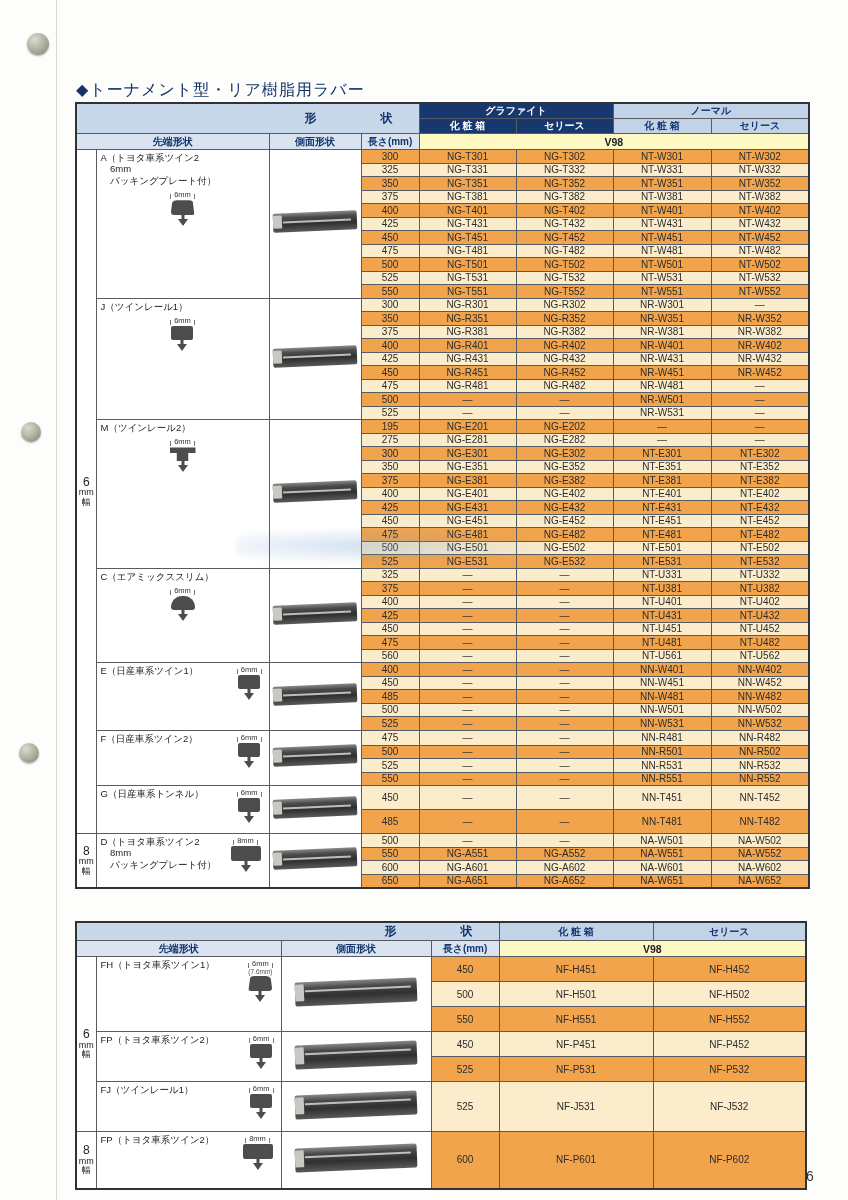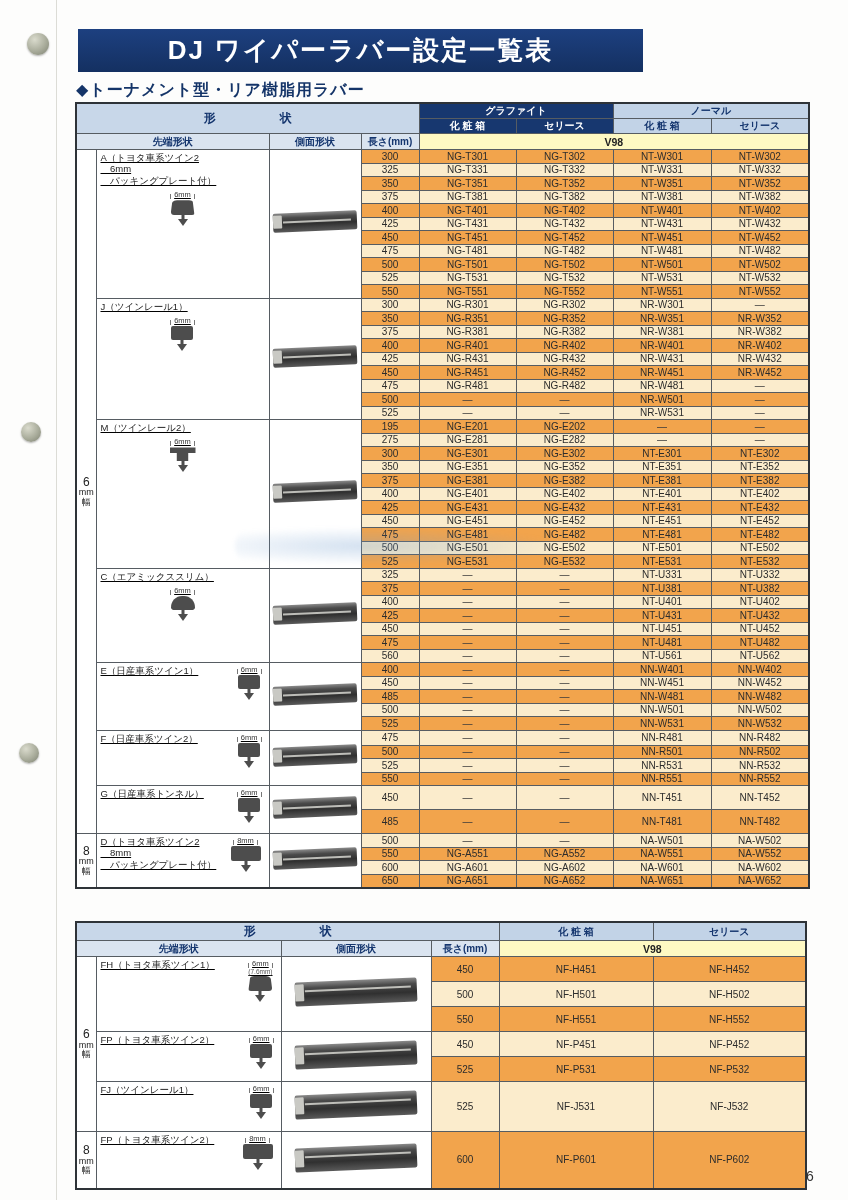--- a/index.html
+++ b/index.html
@@ -11,52 +11,52 @@
           box-shadow:0 1px 2px rgba(0,0,0,.3); }
   .h1 { left:27px; top:33px; width:22px; height:22px; }
   .h2 { left:21px; top:422px; width:20px; height:20px; }
   .h3 { left:19px; top:743px; width:20px; height:20px; }
 
   .title-bar { position:absolute; left:78px; top:29px; width:565px; height:43px;
                background:linear-gradient(180deg,#1d4080,#143061);
                display:flex; align-items:center; justify-content:center; }
   .title-bar span { color:#fff; font-weight:bold; font-size:26px; letter-spacing:2px; white-space:nowrap; }
 
-  .sec-h { position:absolute; left:76px; margin:0; font-size:16px; font-weight:bold;
+  .sec-h { position:absolute; left:76px; margin:0; font-size:16px; font-weight:normal;
            color:#143468; letter-spacing:1px; white-space:nowrap;text-align:center; }
   .sec-h.one { top:80px; }
   .sec-h.two { top:898px; }
 
   table.t { position:absolute; left:75px; border-collapse:collapse; table-layout:fixed;
             background:#fff; border:2px solid #2e3338; }
   .t1 { top:102px; width:733px; }
   .t2 { top:921px; width:730px; }
   .t th, .t td { border:1px solid #565c62; padding:0; overflow:hidden; }
 
   .t th { font-weight:bold; font-size:10px; color:#14356e; text-align:center; }
   .t1 thead tr:nth-child(1){ height:15px; } .t1 thead tr:nth-child(2){ height:15px; }
   .t1 thead tr:nth-child(3){ height:16px; }
   .t2 thead tr:nth-child(1){ height:15px; } .t2 thead tr:nth-child(2){ height:16px; }
 
-  th.shape-h { background:#c8d7e9; font-size:12px; letter-spacing:26px; text-indent:26px; }
+  th.shape-h { background:#c8d7e9; font-size:12px; letter-spacing:26px; text-indent:26px;text-align:right; }
   th.gra  { background:#17376f; color:#fff; }
   th.nor  { background:#c2d3e7; color:#14356e; }
   th.sub2 { background:#dae4f0; color:#14356e; }
   th.v98  { background:#fef9c3; color:#222; font-size:10.5px; }
 
   td.len, td.part { text-align:center; font-size:10px; color:#2c2c2c; white-space:nowrap; }
   td.dash { color:#3a3a3a; }
   .orange { background:#f2a44c; }
   .cream  { background:#fbeccc; }
 
   td.width-cell { background:#fff; text-align:center; vertical-align:middle; font-size:9px; color:#222; }
   .width-cell span { display:block; line-height:1.05; }
   .width-cell span:first-child { font-size:12px; }
 
-  td.tip-cell  { background:#fff; vertical-align:top;text-decoration:underline; }
+  td.tip-cell  { background:#fff; vertical-align:top; }
   .tipwrap { display:flex; padding:2px 4px; }
   .tipwrap.stack  { flex-direction:column; }
   .tipwrap.stack .tip-icon { align-self:center; margin-top:4px; }
   .tipwrap.inline { flex-direction:row; justify-content:space-between; align-items:flex-start; }
   .tipwrap.inline .tip-icon { margin-right:4px; }
   .sec-label { font-size:9.5px; color:#1d1d1d; line-height:1.2; white-space:nowrap; }
 
   .tip-icon { display:flex; flex-direction:column; align-items:center; }
   .dim { font-size:7.5px; color:#333; line-height:9px; position:relative; padding:0 3px; white-space:nowrap; }
   .dim::before,.dim::after { content:''; position:absolute; bottom:0; width:1px; height:5px; background:#777; }
@@ -95,23 +95,20 @@
 </style>
 </head>
 <body>
 
 <div class="page">
   <div class="scan-edge"></div>
   <div class="hole h1"></div>
   <div class="hole h2"></div>
   <div class="hole h3"></div>
 
-  <div class="title-bar">
-    <span>DJ ワイパーラバー設定一覧表</span>
-  </div>
 
   <h2 class="sec-h one">◆トーナメント型・リア樹脂用ラバー</h2>
 
   <table class="t t1">
     <colgroup>
       <col style="width:20px">
         <col style="width:173px">
         <col style="width:92px">
         <col style="width:58px">
       <col style="width:97px">

